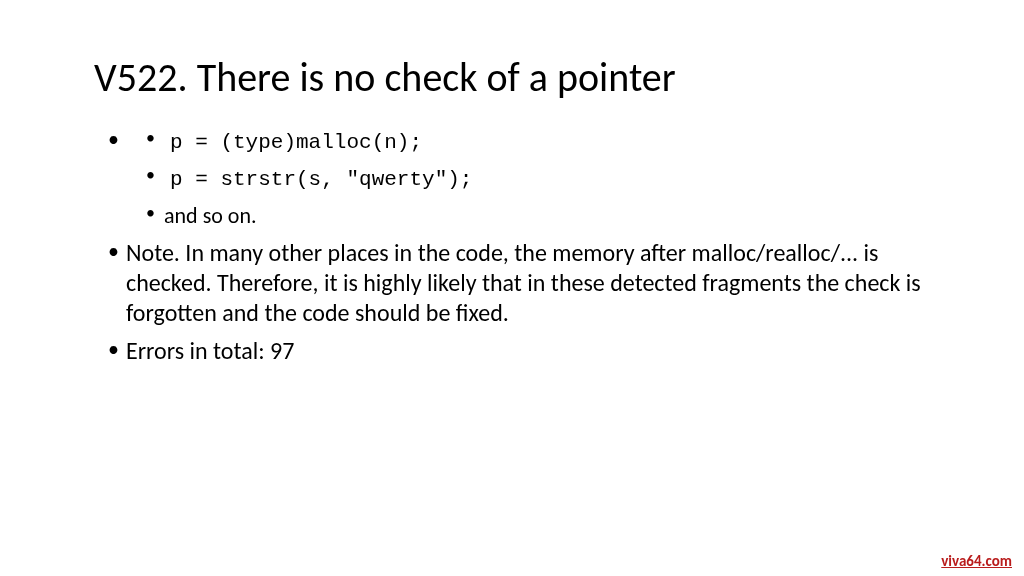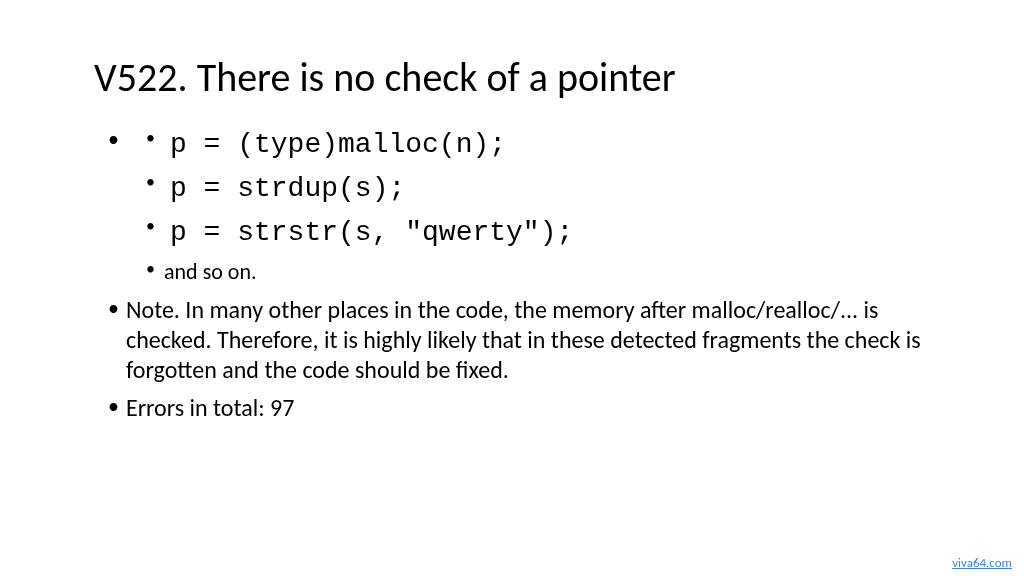--- a/index.html
+++ b/index.html
@@ -57,43 +57,43 @@
     }
     ul.sub-list > li::before {
       content: "•";
       position: absolute;
       left: 8px;
       top: 0;
       font-size: 18px;
     }
     .mono {
       font-family: "Courier New", Courier, monospace;
-      font-size: 28px;
+      font-size: 21px;
       text-align: center;
     }
     .footer-link {
       position: absolute;
       bottom: 12px;
       right: 18px;
-      font-size: 13px;
-      color: #3b82f6;
+      font-size: 15px;
+      color: #b91c1c;
       text-decoration: underline;
+      font-weight: bold;
     }
   </style>
 </head>
 <body>
 
 <div class="slide">
   <h1 class="title">V522. There is no check of a pointer</h1>
 
   <ul class="main-list">
     <li>
       <ul class="sub-list">
         <li><span class="mono">p = (type)malloc(n);</span></li>
-        <li><span class="mono">p = strdup(s);</span></li>
         <li><span class="mono">p = strstr(s, "qwerty");</span></li>
         <li>and so on.</li>
       </ul>
     </li>
     <li>Note. In many other places in the code, the memory after malloc/realloc/... is checked. Therefore, it is highly likely that in these detected fragments the check is forgotten and the code should be fixed.</li>
     <li>Errors in total: 97</li>
   </ul>
 </div>
 
 <a class="footer-link">viva64.com</a>

